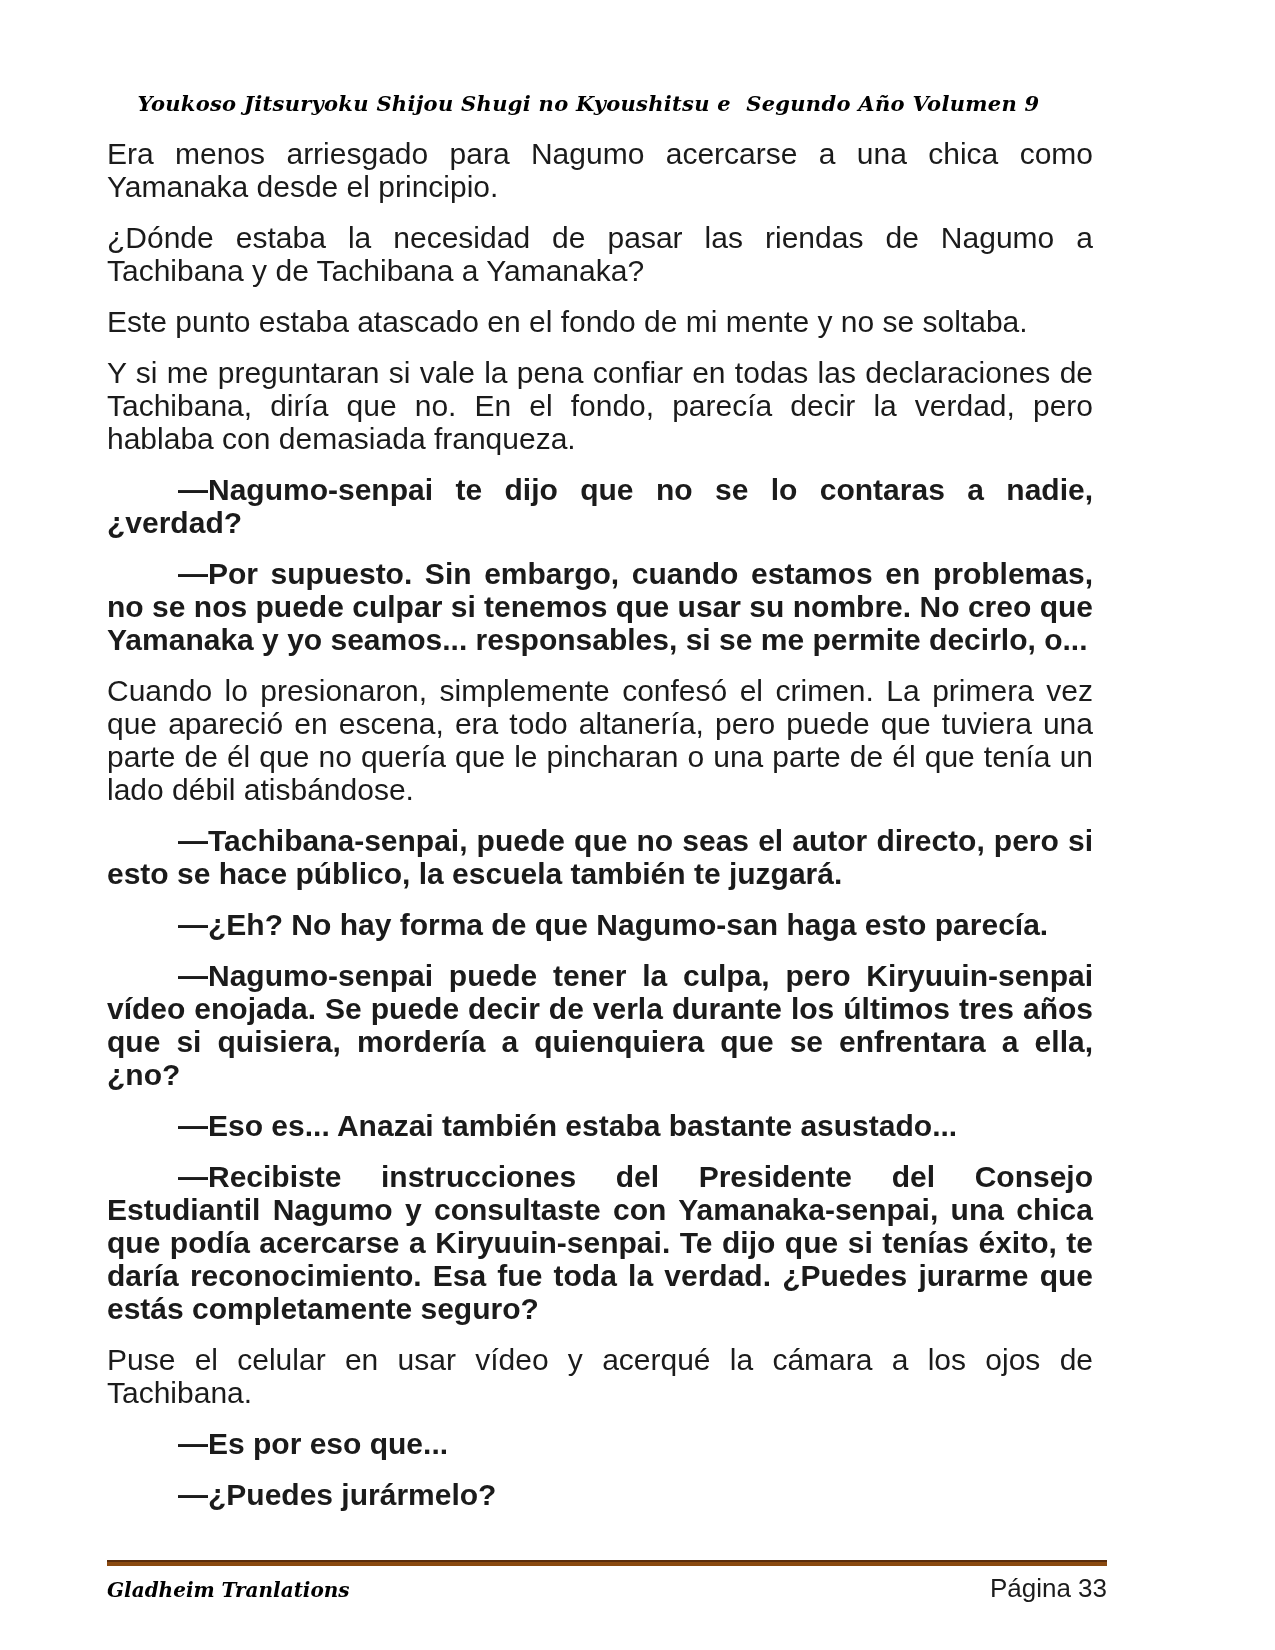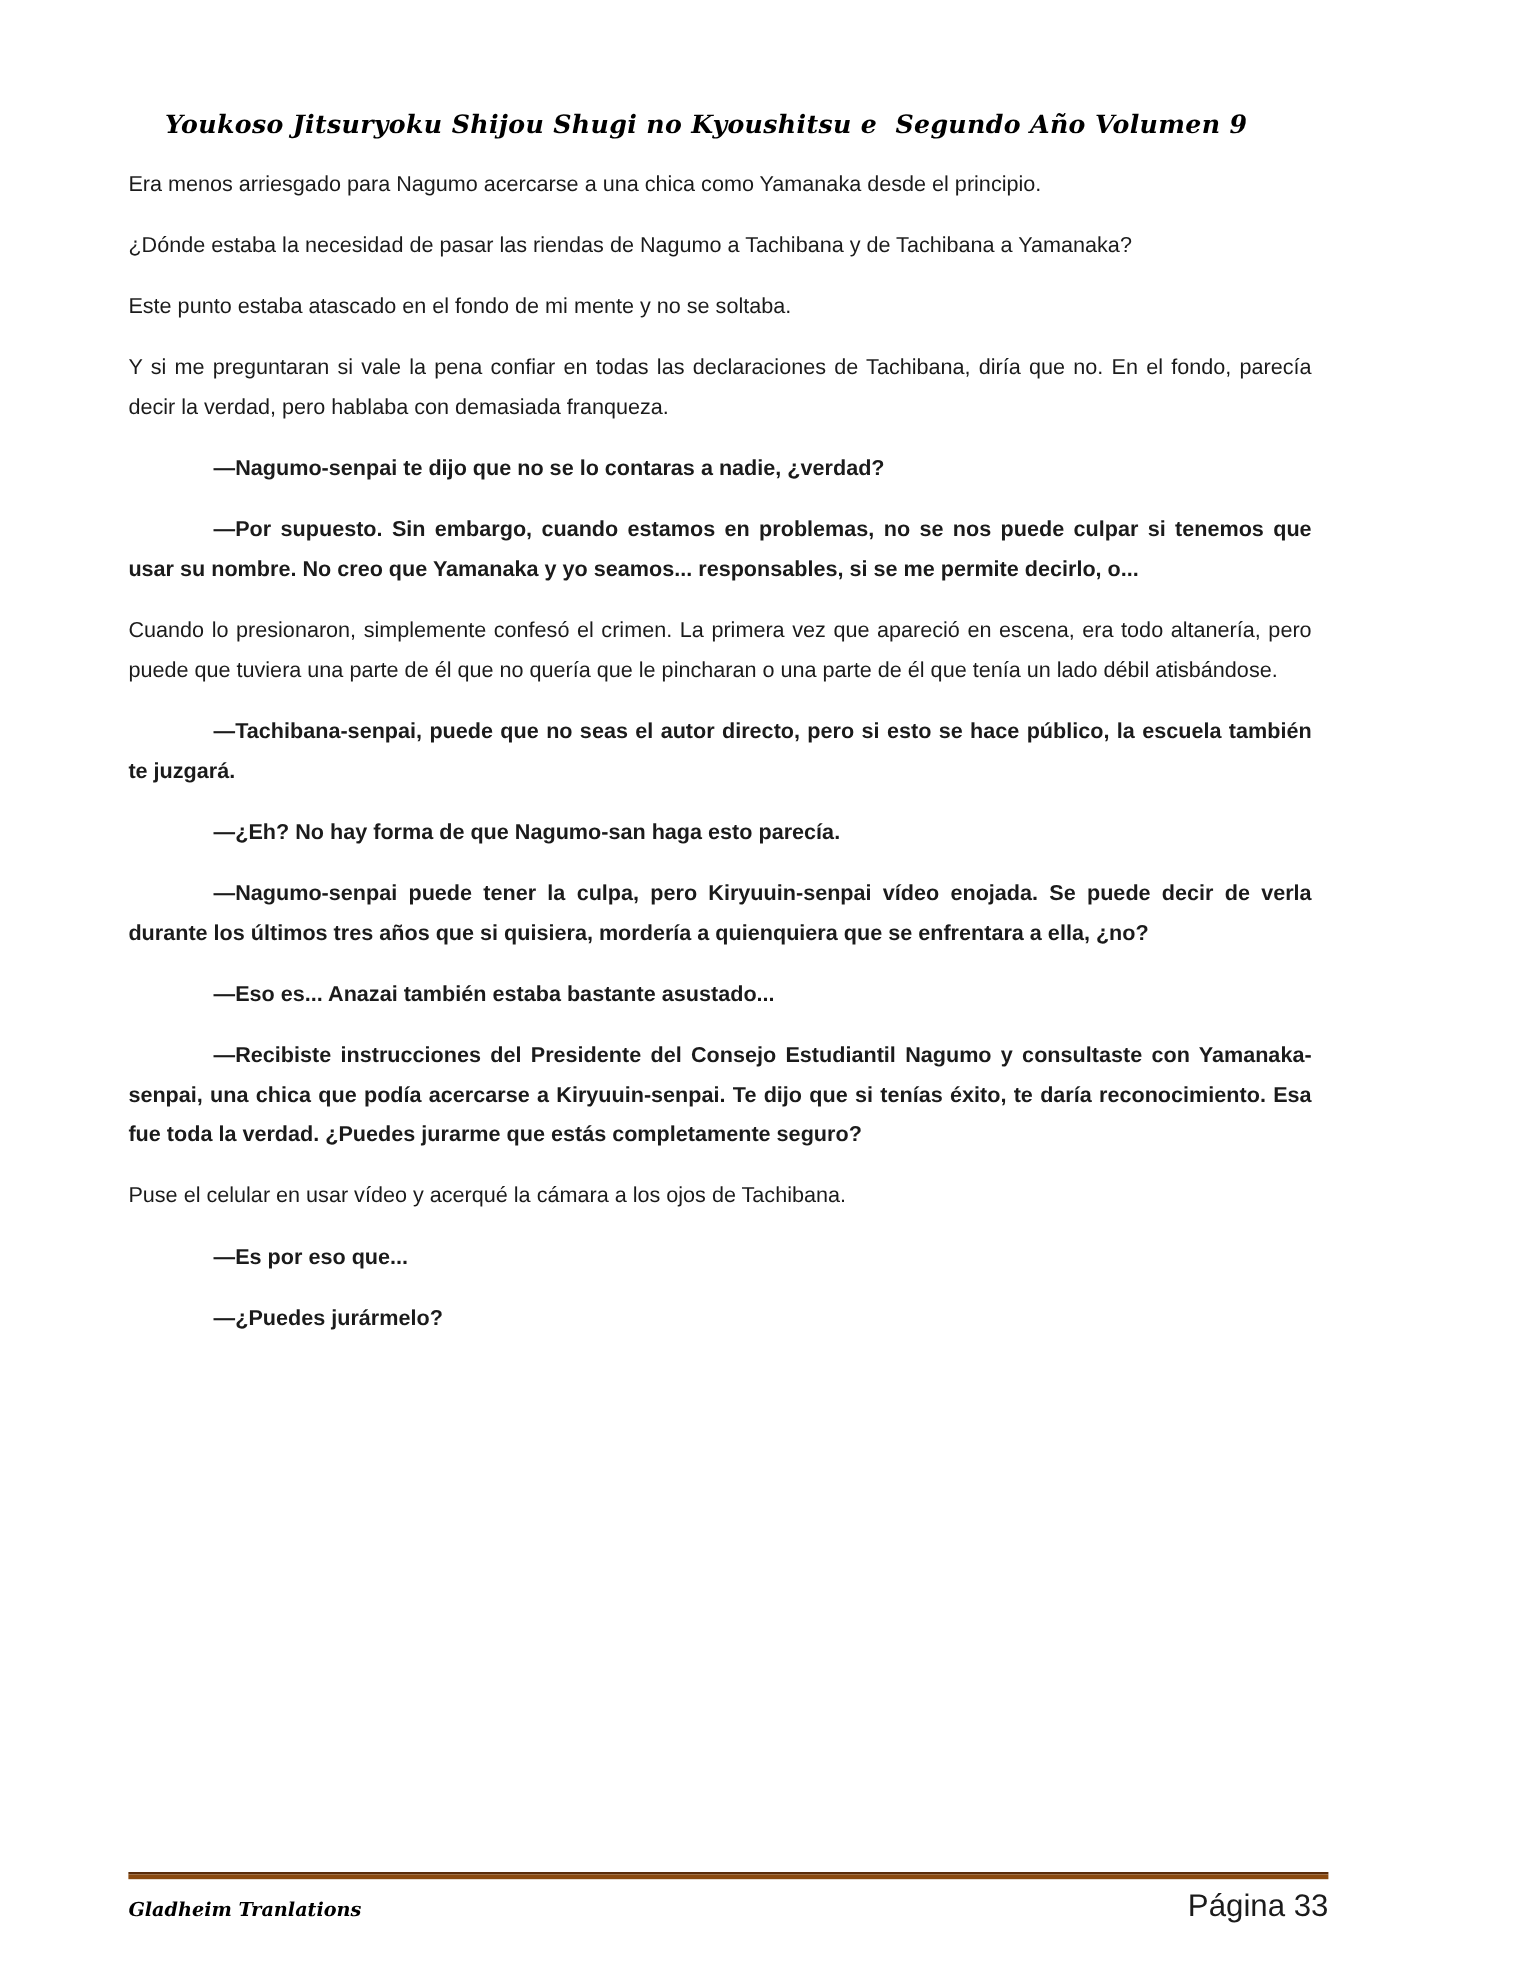--- a/index.html
+++ b/index.html
@@ -28,21 +28,21 @@
     letter-spacing: 0.3px;
     color: #000000;
     white-space: pre-wrap;
   }
 
   .page-body {
     position: absolute;
     left: 107px;
     right: 182px;
     top: 137px;
-    font-size: 18px;
+    font-size: 30px;
     line-height: 33px;
     text-align: justify;
   }
 
   .para { margin-bottom: 18px; }
   .para.dlg { text-indent: 71px; font-weight: bold; }
 
   .page-footer {
     position: absolute;
     left: 107px;
@@ -60,21 +60,21 @@
     margin-top: 7px;
     display: flex;
     justify-content: space-between;
     align-items: baseline;
   }
 
   .footer-left {
     font-family: "DejaVu Serif", serif;
     font-weight: bold;
     font-style: italic;
-    font-size: 16px;
+    font-size: 20px;
     color: #000000;
   }
 
   .footer-right {
     font-family: "Liberation Sans", sans-serif;
     font-size: 26px;
     color: #1b1b1b;
   }
 </style>
 </head>

